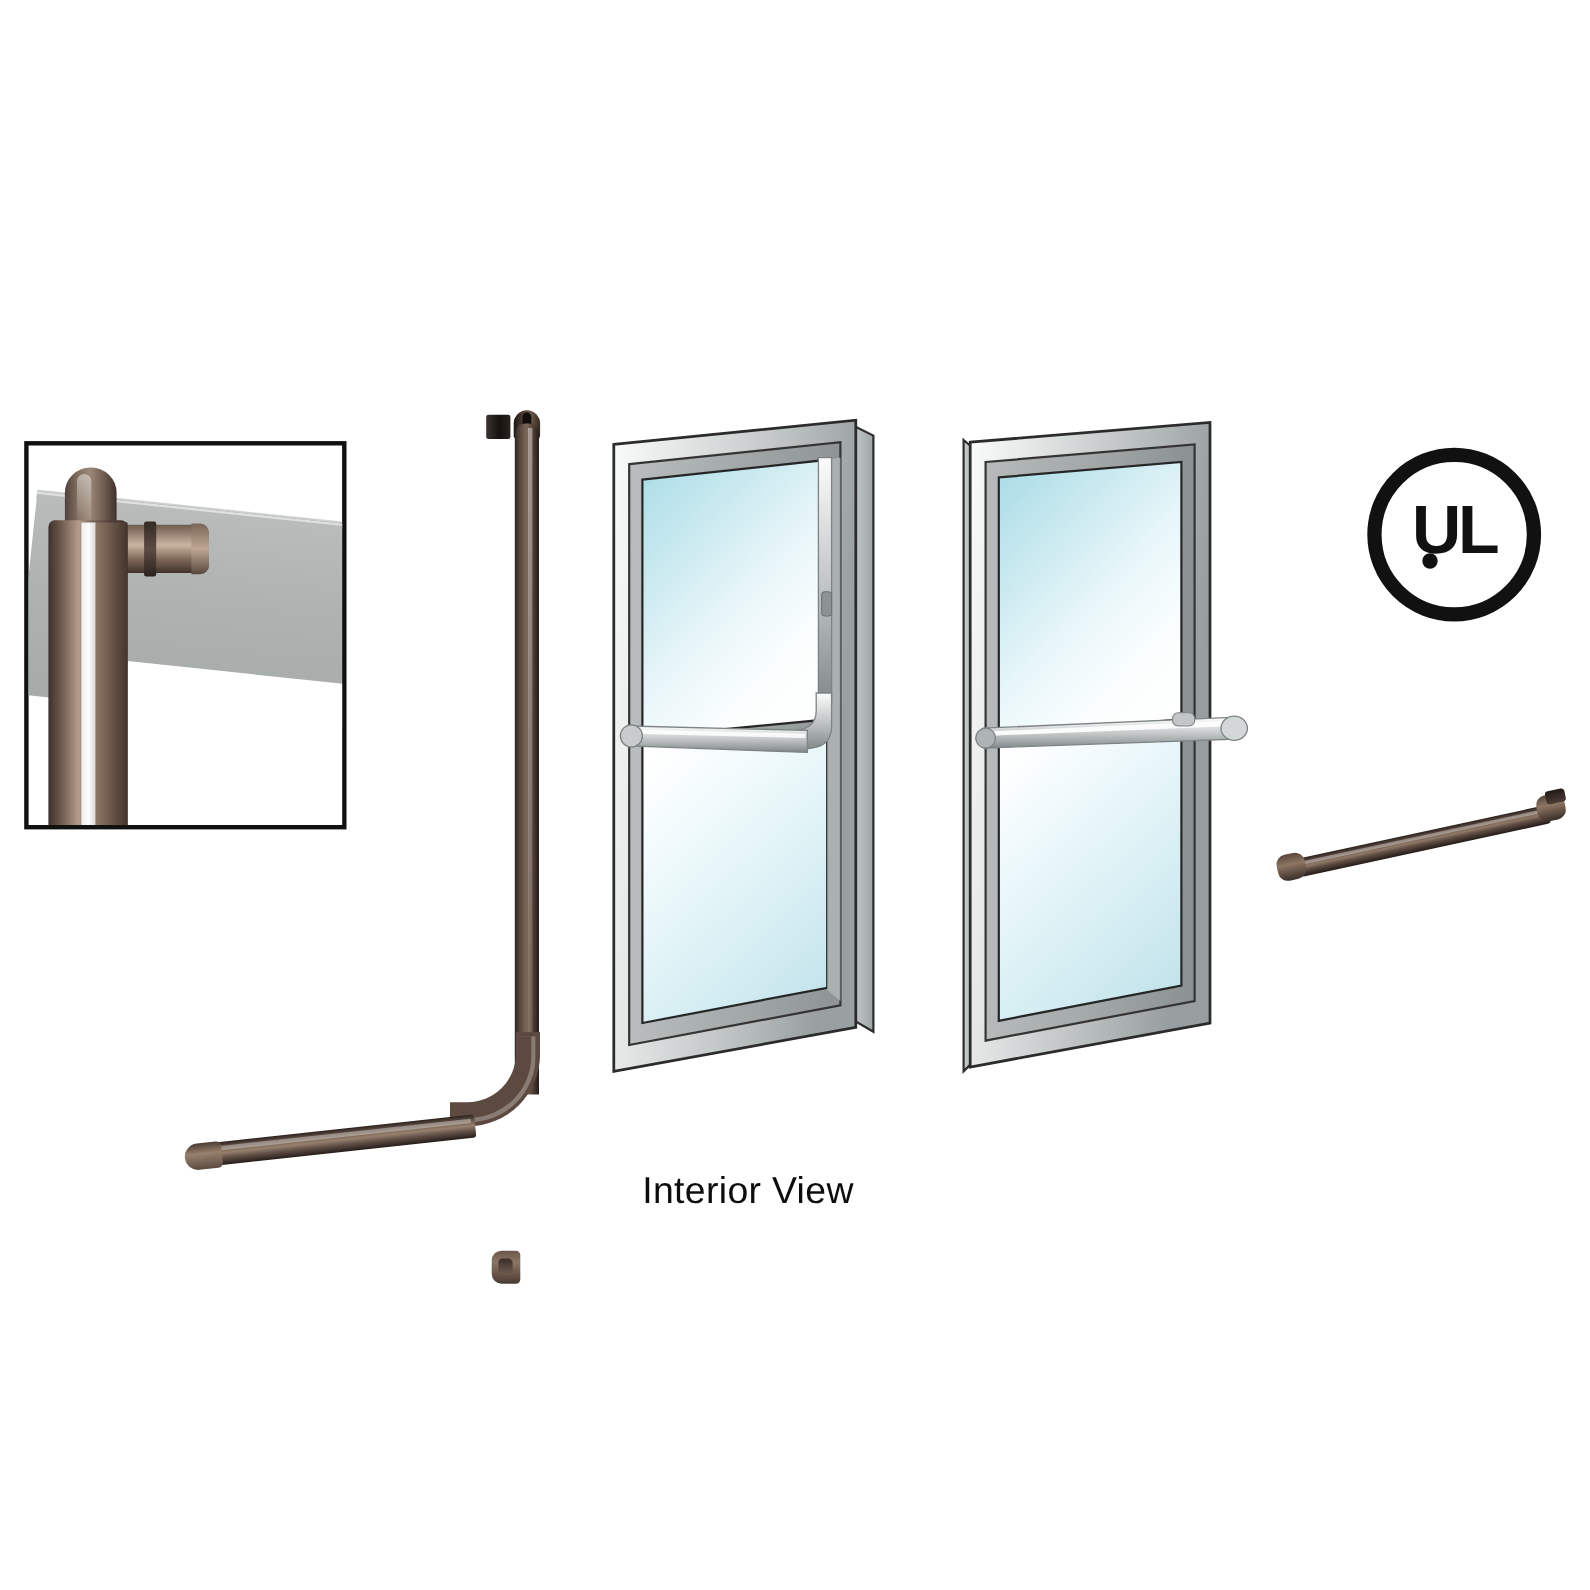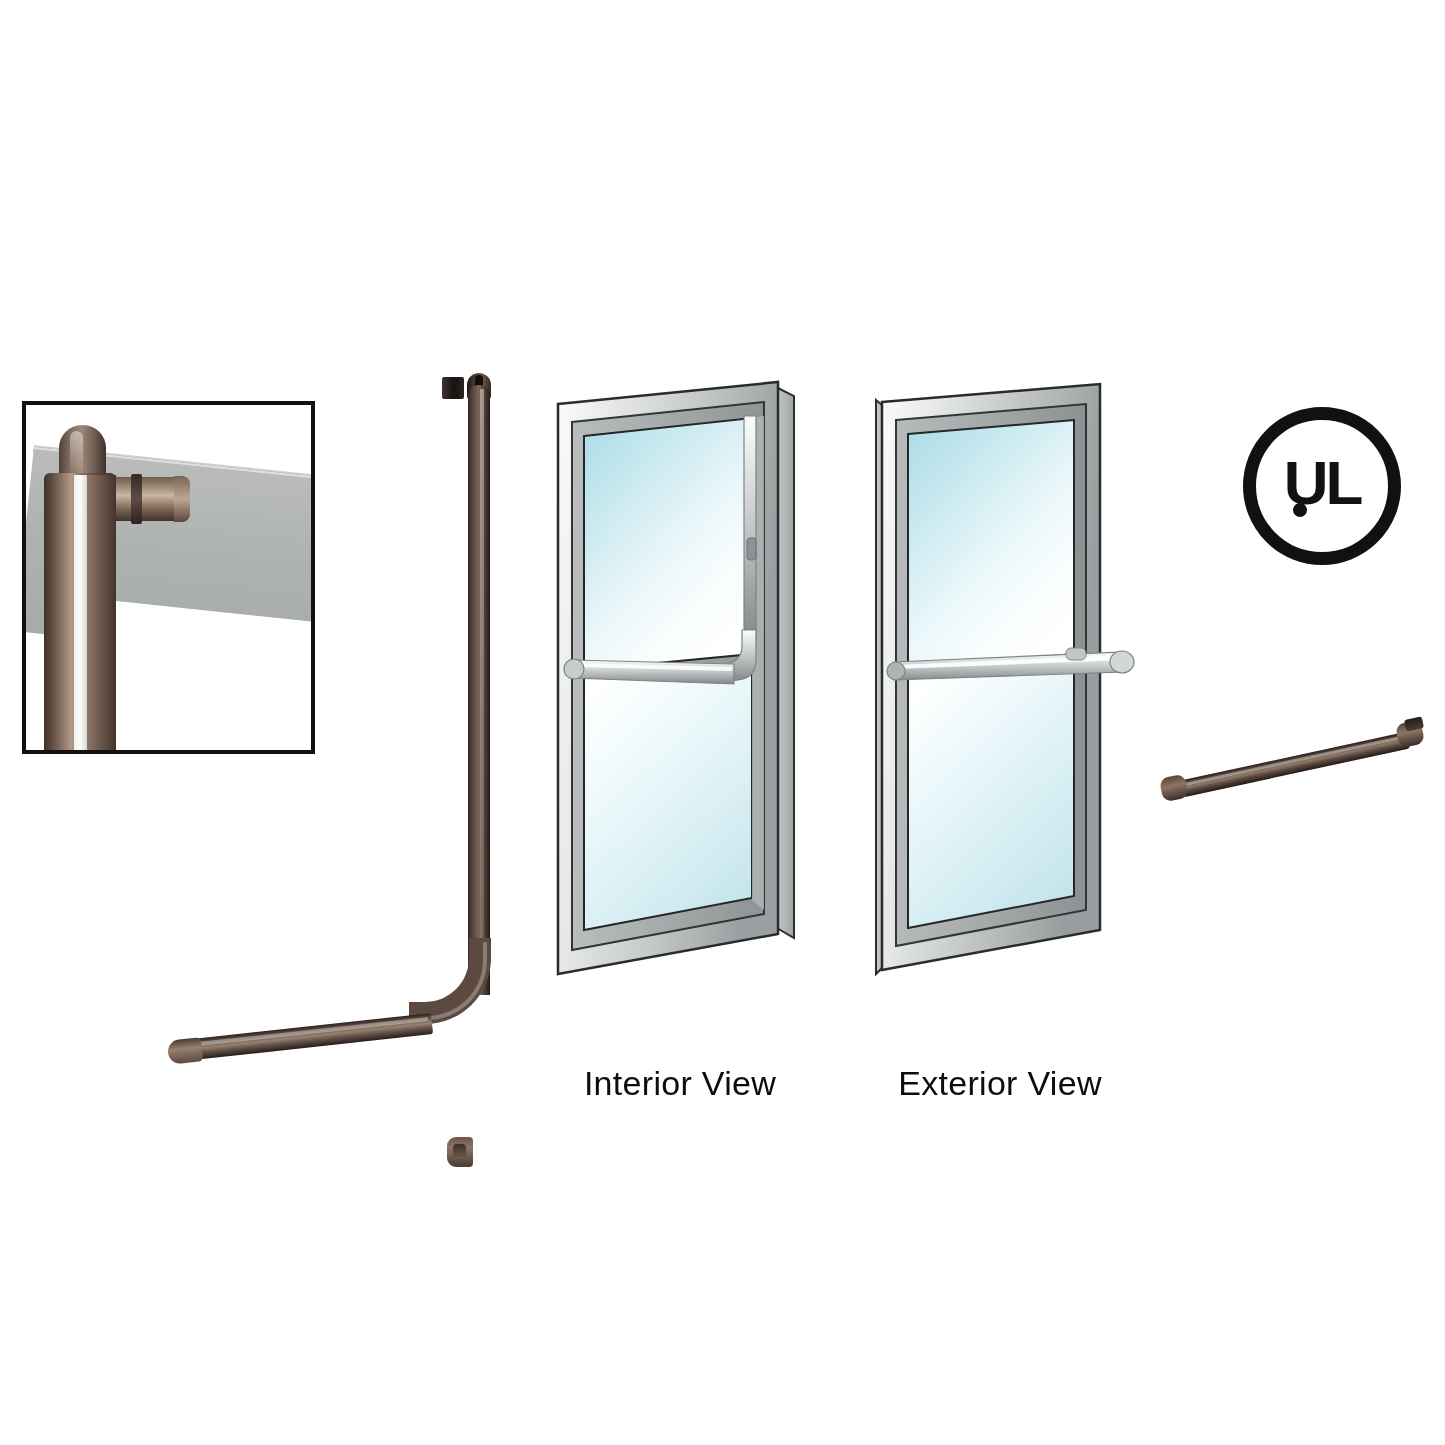--- a/index.html
+++ b/index.html
@@ -507,21 +507,20 @@
       <path d="M 28,287 L 254,277 L 254,282 L 28,291 Z" fill="#ffffff" opacity="0.9"></path>
 
       <ellipse cx="254" cy="284" rx="12" ry="11" fill="#d3d7d8" stroke="#7e8485" stroke-width="1.2"></ellipse>
 
       <ellipse cx="28" cy="293" rx="9" ry="9" fill="#aeb3b4" stroke="#7e8485" stroke-width="1.2"></ellipse>
 
       <rect x="198" y="270" width="20" height="12" rx="5" fill="#c2c6c7" stroke="#7e8485" stroke-width="1"></rect>
     </svg>
   </div>
 
-  <div class="caption view-caption" id="caption-exterior">Exterior View</div>
 
   <div id="pull-handle-bronze">
     <div class="ph-bar"></div>
     <div class="ph-bar-hi"></div>
     <div class="ph-foot" id="ph-foot-left"></div>
     <div class="ph-foot" id="ph-foot-right"></div>
     <div class="ph-foot-plate" id="ph-plate-right"></div>
   </div>
 
   <div id="ul-mark">

